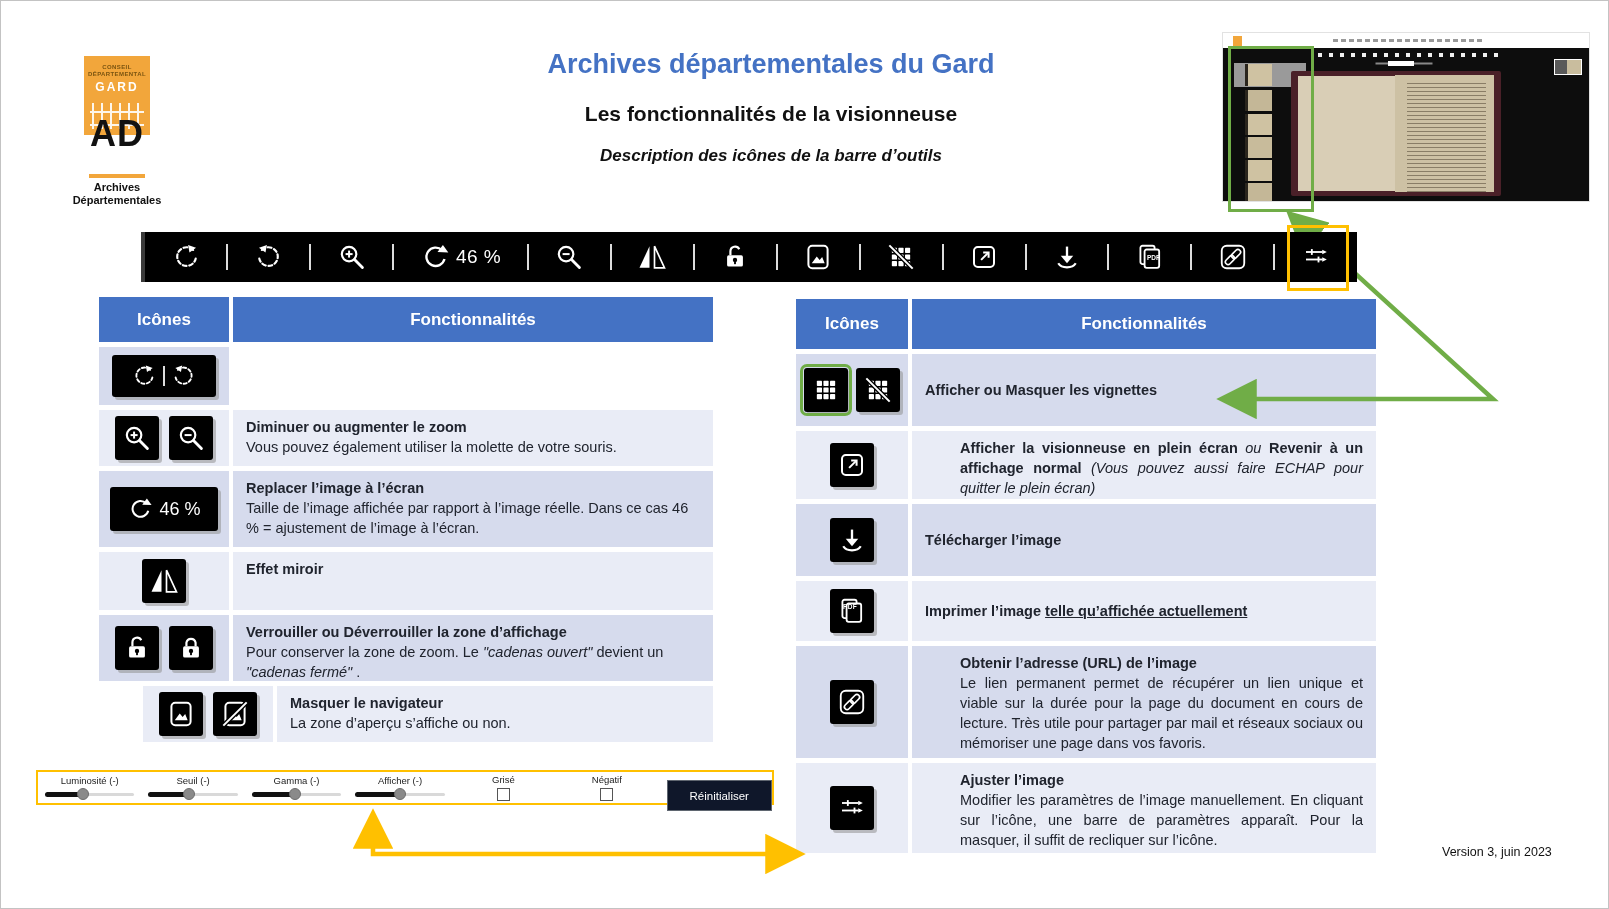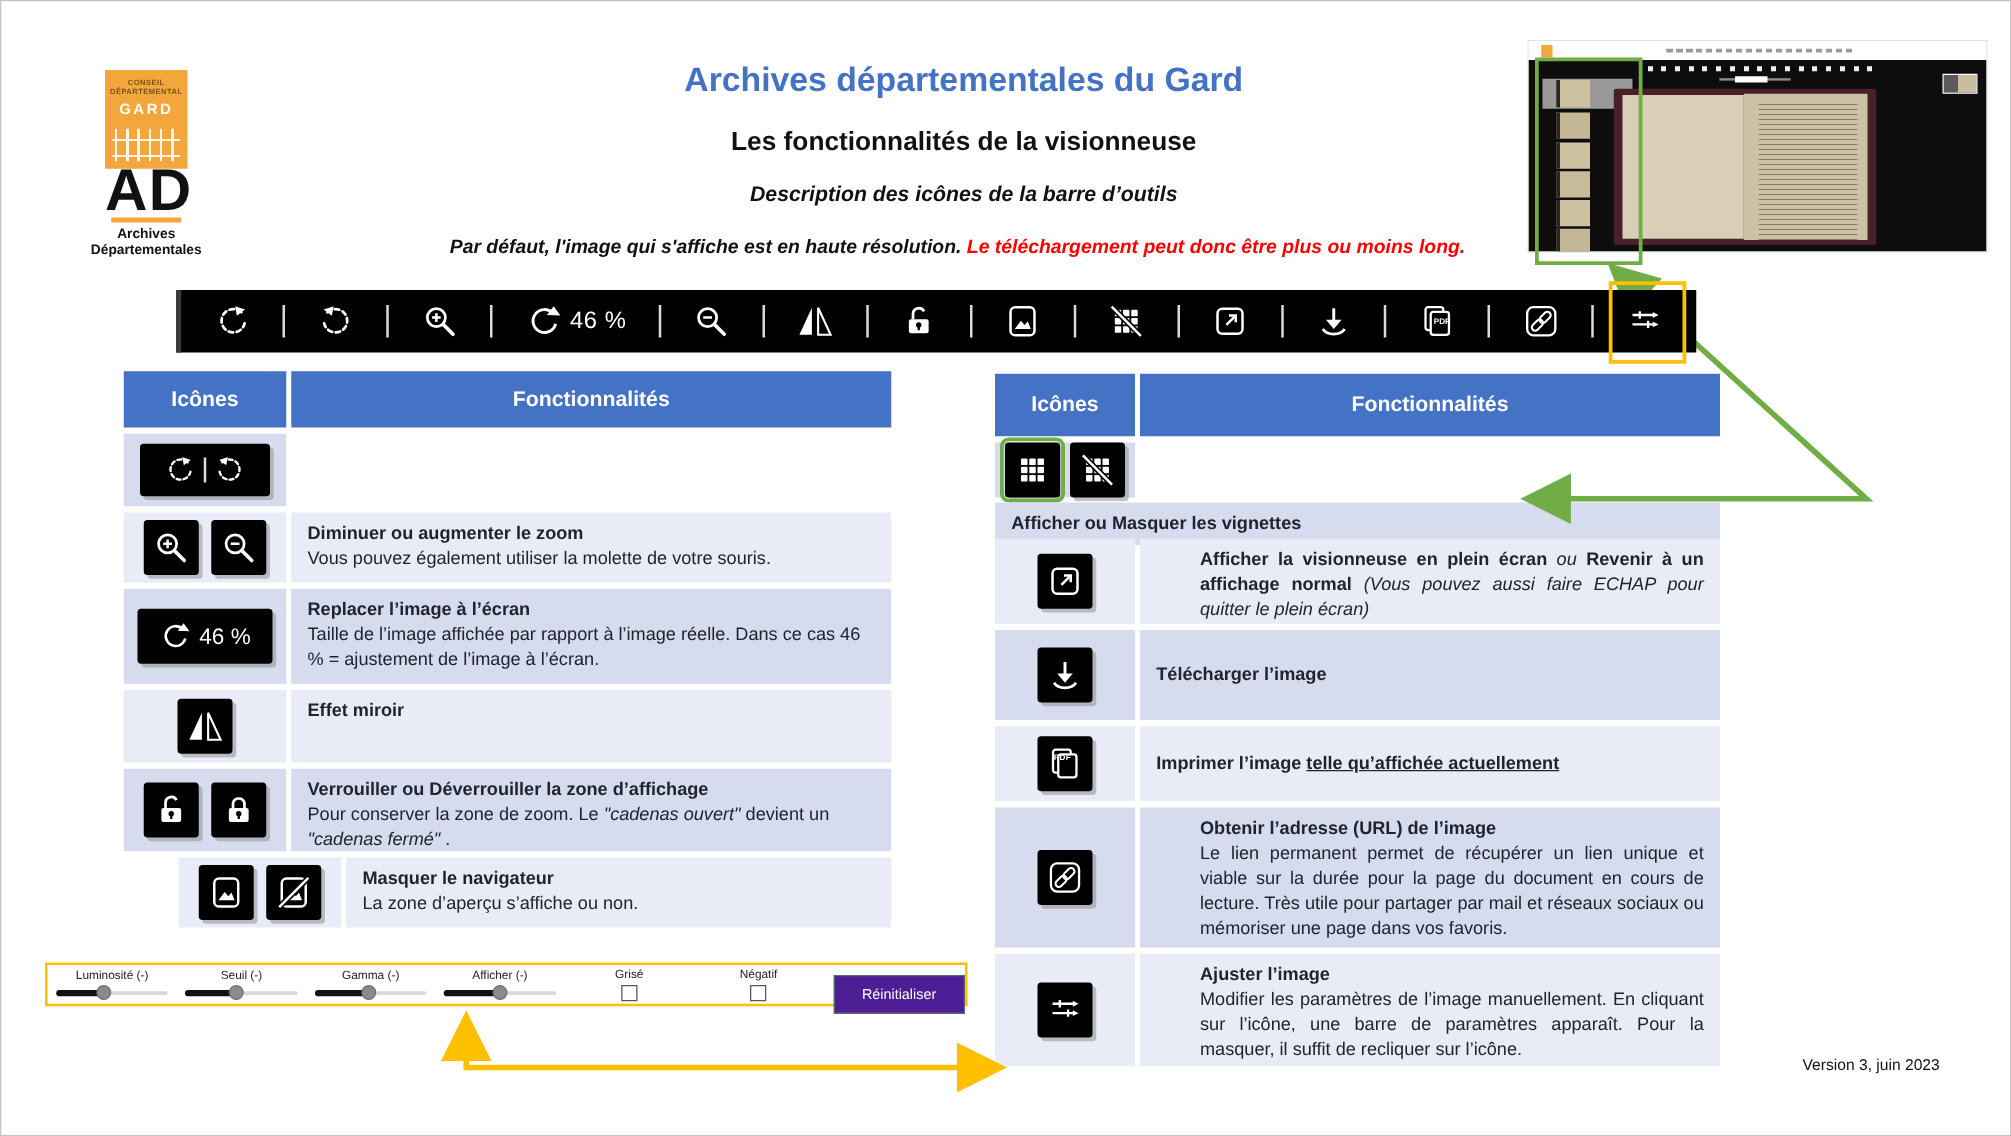--- a/index.html
+++ b/index.html
@@ -8,21 +8,21 @@
 
   
   .logo-square{position:absolute;left:83px;top:55px;width:66px;height:79px;background:#f2a63b;text-align:center;}
   .logo-small{font-size:6px;font-weight:bold;color:#7a5410;letter-spacing:.4px;line-height:7px;padding-top:8px;}
   .logo-gard{font-size:12px;font-weight:bold;color:#fff;letter-spacing:2px;margin-top:2px;}
   .logo-aqueduct{position:absolute;left:6px;right:6px;bottom:6px;height:26px;
     background:
       repeating-linear-gradient(90deg, transparent 0 2px, #fff 2px 4px, transparent 4px 9px),
       repeating-linear-gradient(0deg, transparent 0 3px, #fff 3px 5px, transparent 5px 13px);
     opacity:.9;}
-  .logo-ad{position:absolute;left:83px;top:131px;width:66px;text-align:center;font-size:47px;font-weight:bold;color:#111;letter-spacing:1px;line-height:40px;}
+  .logo-ad{position:absolute;left:83px;top:113px;width:66px;text-align:center;font-size:36px;font-weight:bold;color:#111;letter-spacing:1px;line-height:40px;}
   .logo-rule{position:absolute;left:88px;top:173px;width:56px;height:4px;background:#f2a63b;}
   .logo-caption{position:absolute;left:63px;top:180px;width:106px;text-align:center;font-size:11px;font-weight:bold;color:#111;line-height:13px;}
 
   
   .head-block{position:absolute;left:330px;top:48px;width:880px;text-align:center;}
   .h-title{font-size:27px;font-weight:bold;color:#4472c4;}
   .h-sub{font-size:21px;font-weight:bold;color:#111;margin-top:22px;}
   .h-desc{font-size:17px;font-weight:bold;font-style:italic;color:#111;margin-top:20px;}
   .h-note{position:absolute;left:150px;top:188px;width:1230px;text-align:center;font-size:15.5px;font-weight:bold;font-style:italic;color:#111;}
   .h-note .warn{color:#ff0000;}
@@ -64,21 +64,21 @@
   
   .params-bar{position:absolute;left:35px;top:769px;width:738px;height:35px;background:#fff;border:2px solid #ffc000;box-sizing:border-box;display:flex;align-items:center;z-index:20;}
   .pgroup{width:104px;text-align:center;position:relative;}
   .plabel{font-size:9.5px;color:#222;line-height:10px;}
   .slider{position:relative;height:12px;margin:2px 7px 0 7px;cursor:pointer;}
   .track-base{position:absolute;left:0;right:0;top:5px;height:3px;background:#d9d9d9;border-radius:2px;}
   .track-fill{position:absolute;left:0;top:4px;height:5px;background:#111;border-radius:3px;}
   .sthumb{position:absolute;top:0;width:12px;height:12px;border-radius:50%;background:#8a8a8a;border:1px solid #6e6e6e;box-sizing:border-box;margin-left:-6px;}
   .cgroup{width:104px;text-align:center;}
   .cbox{width:11px;height:11px;border:1px solid #555;background:#fff;margin:3px auto 0 auto;}
-  .reset-btn{margin-left:8px;width:104px;height:29px;background:#4c1d95;color:#fff;font-size:11.5px;border:1px solid #5f6670;display:flex;align-items:center;justify-content:center;cursor:pointer;font-family:"Liberation Sans",sans-serif;margin-top:16px;}
+  .reset-btn{margin-left:8px;width:104px;height:29px;background:#0f172a;color:#fff;font-size:11.5px;border:1px solid #5f6670;display:flex;align-items:center;justify-content:center;cursor:pointer;font-family:"Liberation Sans",sans-serif;margin-top:16px;}
 
   
   .preview{position:absolute;left:1222px;top:32px;width:366px;height:168px;background:#fff;z-index:30;box-shadow:0 0 0 1px #e2e2e2;}
   .pv-head{position:absolute;left:0;top:0;right:0;height:15px;background:#fff;}
   .pv-logo{position:absolute;left:10px;top:3px;width:9px;height:10px;background:#f2a63b;}
   .pv-titleline{position:absolute;left:110px;top:6px;width:150px;height:3px;
     background:repeating-linear-gradient(90deg,#9a9a9a 0 5px,transparent 5px 8px);}
   .pv-black{position:absolute;left:0;top:15px;right:0;bottom:0;background:#0d0d0d;}
   .pv-toolbar{position:absolute;left:95px;top:5px;width:185px;height:4px;
     background:repeating-linear-gradient(90deg,#f0f0f0 0 4px,transparent 4px 11px);}
@@ -217,24 +217,20 @@
   <div class="logo-caption">
     <div>Archives</div>
     <div>Départementales</div>
   </div>
 
   <div class="head-block">
     <div class="h-title">Archives départementales du Gard</div>
     <div class="h-sub">Les fonctionnalités de la visionneuse</div>
     <div class="h-desc">Description des icônes de la barre d’outils</div>
   </div>
-  <div class="h-note">
-    <span>Par défaut, l'image qui s'affiche est en haute résolution.</span>
-    <span class="warn">Le téléchargement peut donc être plus ou moins long.</span>
-  </div>
 
   <div class="toolbar">
     <span class="tb-item">
         <svg class="ic">
           <use href="#s-rotl"></use>
         </svg>
       </span>
     <span class="tb-sep"></span>
     <span class="tb-item">
         <svg class="ic">
@@ -415,21 +411,21 @@
         <span>La zone d’aperçu s’affiche ou non.</span>
       </div>
     </div>
   </div>
 
   <div class="tbl" style="left:795px;top:298px;width:580px;">
     <div class="trow" style="height:50px;">
       <div class="thead-c" style="width:112px;">Icônes</div>
       <div class="thead-c" style="flex:1;">Fonctionnalités</div>
     </div>
-    <div class="trow" style="height:72px;flex-direction:column;">
+    <div class="trow" style="height:72px;">
       <div class="ticon bg-a" style="width:112px;gap:8px;">
         <div class="ibox ibox-std green-outline">
             <svg class="ic">
               <use href="#s-grid"></use>
             </svg>
           </div>
         <div class="ibox ibox-std">
             <svg class="ic">
               <use href="#s-gridoff"></use>
             </svg>

